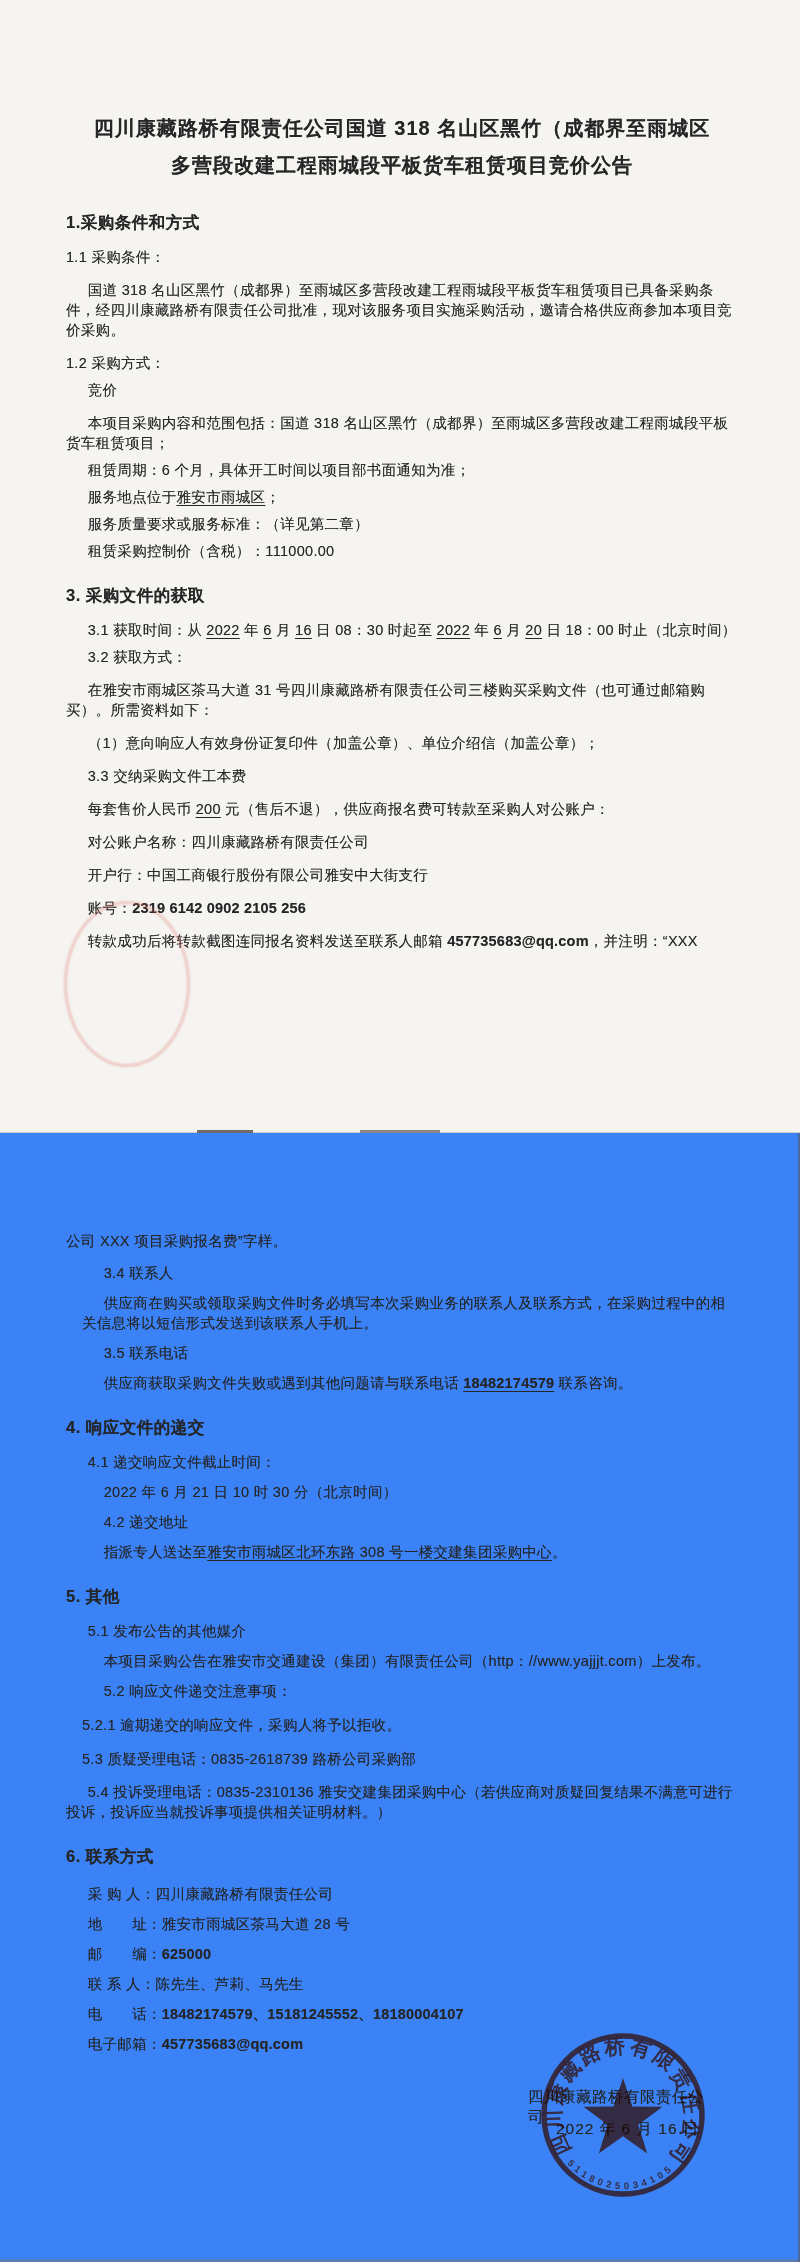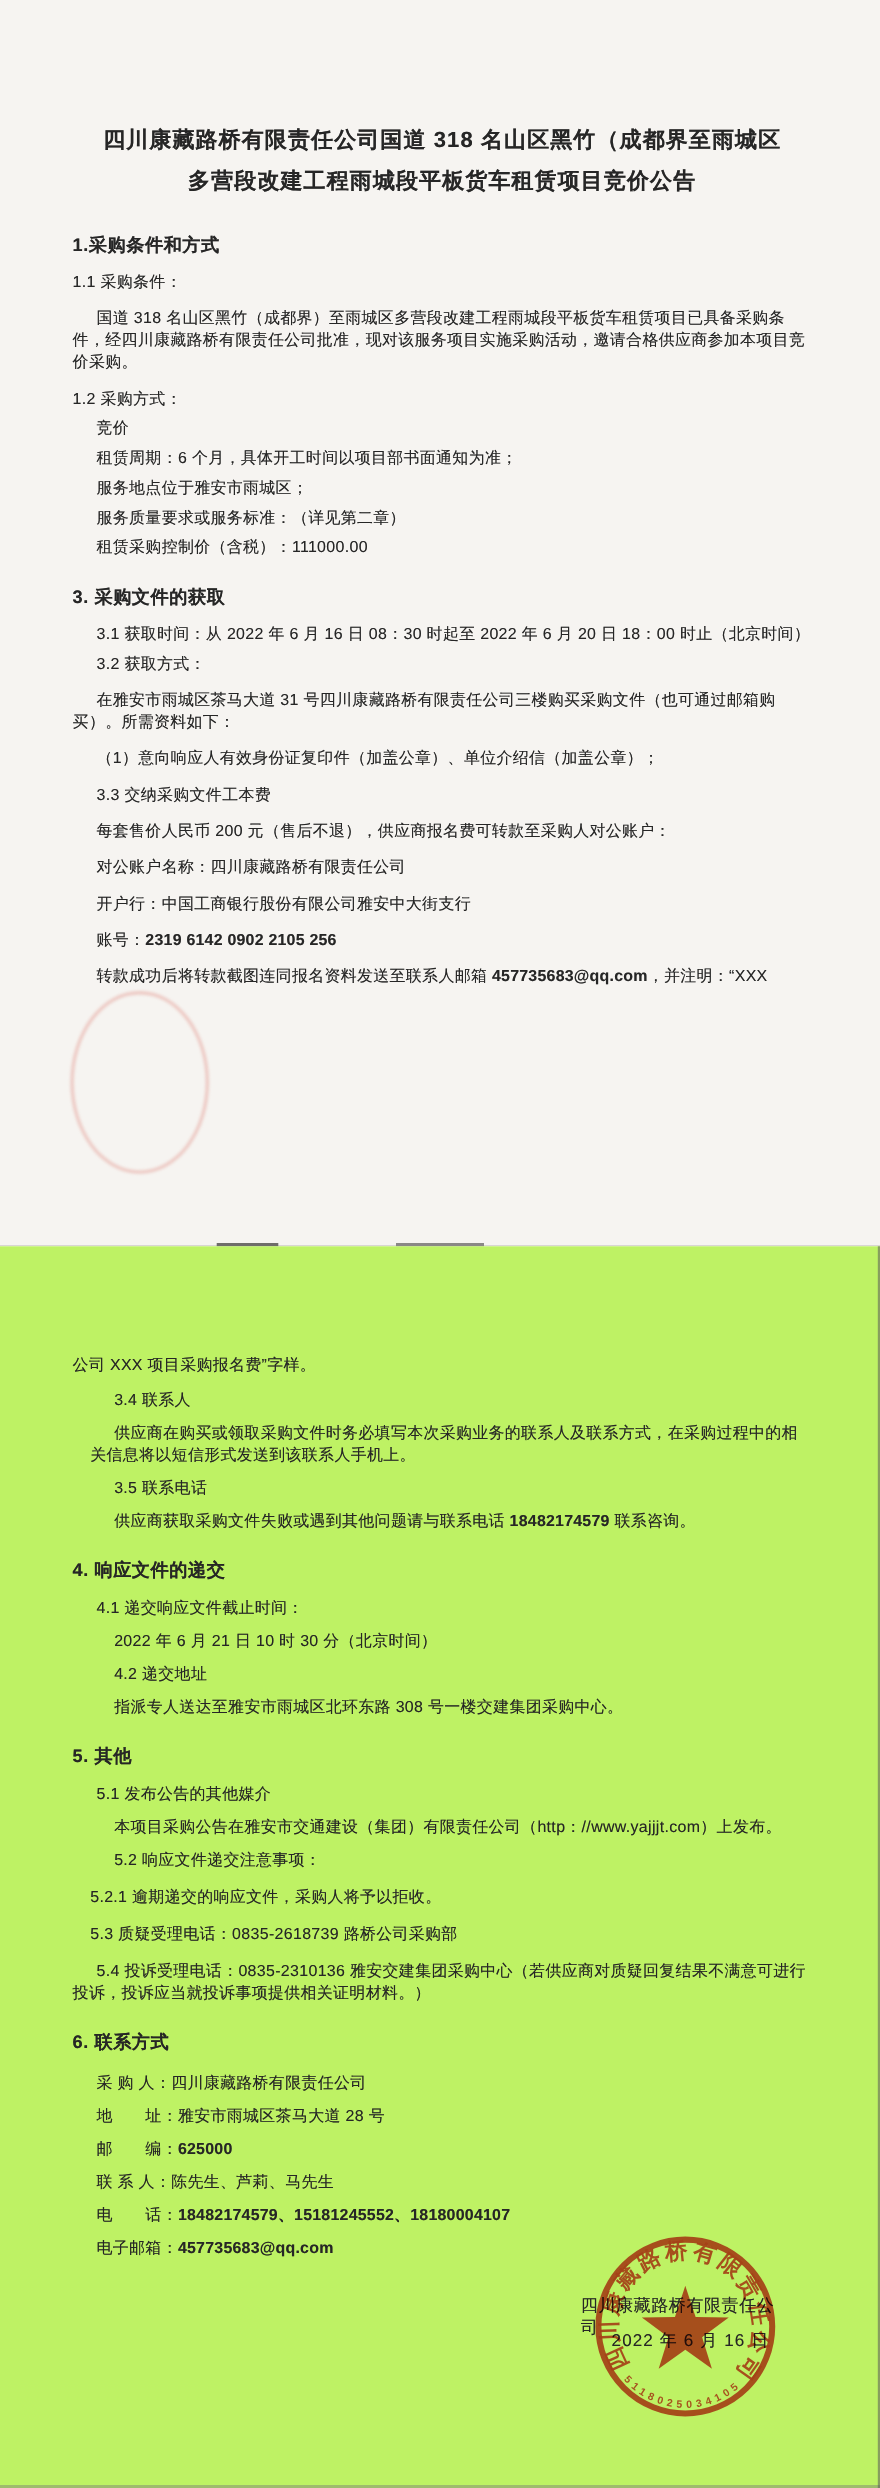--- a/index.html
+++ b/index.html
@@ -6,39 +6,39 @@
   html,body { width:800px; }
   body {
     font-family:"Liberation Sans","DejaVu Sans",sans-serif;
     color:#262626;
     background:#e8e6e3;
   }
   #doc { position:relative; width:800px; height:2262px; overflow:hidden; background:#f5f4f1; }
 
   .page { position:relative; width:800px; padding:0 62px 0 66px; }
   #page1 { height:1133px; background:#f6f4f1; padding-top:110px; }
-  #page2 { height:1129px; background:#bef264; padding-top:98px;
+  #page2 { height:1129px; background:#3b82f6; padding-top:98px;
            box-shadow:inset -2px 0 0 rgba(90,90,90,.55), inset 0 -3px 0 rgba(120,120,120,.45); }
   #page1 { box-shadow:inset 0 -1px 0 #cfccc8; }
 
   .t { font-size:14.5px; line-height:20px; letter-spacing:.3px;
        text-shadow:0 0 .5px rgba(20,20,20,.4); }
   .ind { text-indent:1.5em; }
   .mt  { margin-top:13px; }
   .mt2 { margin-top:10px;margin-left:16px; }
   .tight { margin-top:7px; }
 
   .doc-title { text-align:center; font-size:20px; font-weight:700; line-height:37px;
                letter-spacing:1px; text-shadow:0 0 .6px rgba(0,0,0,.5); }
 
   .hd { font-size:16.5px; font-weight:700; letter-spacing:.5px; margin-top:24px;
         text-shadow:0 0 .6px rgba(0,0,0,.5); }
   #page1 .hd.first { margin-top:28px; }
 
-  .u { text-underline-offset:3px; }
+  .u { text-decoration:underline; text-underline-offset:3px; }
   .num { font-weight:600; letter-spacing:.2px; }
 
   .contact-row { margin-top:10px; }
 
   
   .smudge { position:absolute; pointer-events:none; }
   #edge-top-1 { left:0;   top:0; width:34px; height:5px; background:#4d4d4d; }
   #edge-top-2 { left:388px;top:0; width:26px; height:3px; background:#8a8a8a; }
   #edge-top-3 { left:513px;top:0; width:70px; height:4px; background:#454545; }
   #edge-top-4 { left:693px;top:0; width:107px;height:6px; background:#b9b9b9; }
@@ -78,20 +78,21 @@
 
     <div class="hd first">1.采购条件和方式</div>
 
     <p class="t mt">1.1 采购条件：</p>
     <p class="t mt ind">国道 318 名山区黑竹（成都界）至雨城区多营段改建工程雨城段平板货车租赁项目已具备采购条件，经四川康藏路桥有限责任公司批准，现对该服务项目实施采购活动，邀请合格供应商参加本项目竞价采购。</p>
 
     <p class="t mt">1.2 采购方式：</p>
     <p class="t tight ind">竞价</p>
 
 
+    <p class="t mt ind">本项目采购内容和范围包括：国道 318 名山区黑竹（成都界）至雨城区多营段改建工程雨城段平板货车租赁项目；</p>
     <p class="t tight ind">租赁周期：6 个月，具体开工时间以项目部书面通知为准；</p>
     <p class="t tight ind"><span>服务地点位于</span><span class="u">雅安市雨城区</span><span>；</span></p>
     <p class="t tight ind">服务质量要求或服务标准：（详见第二章）</p>
     <p class="t tight ind">租赁采购控制价（含税）：111000.00</p>
 
     <div class="hd">3. 采购文件的获取</div>
 
     <p class="t mt ind"><span>3.1 获取时间：从 </span><span class="u">2022</span><span> 年 </span><span class="u">6</span><span> 月 </span><span class="u">16</span><span> 日 08：30 时起至 </span><span class="u">2022</span><span> 年 </span><span class="u">6</span><span> 月 </span><span class="u">20</span><span> 日 18：00 时止（北京时间）</span></p>
 
     <p class="t tight ind">3.2 获取方式：</p>

